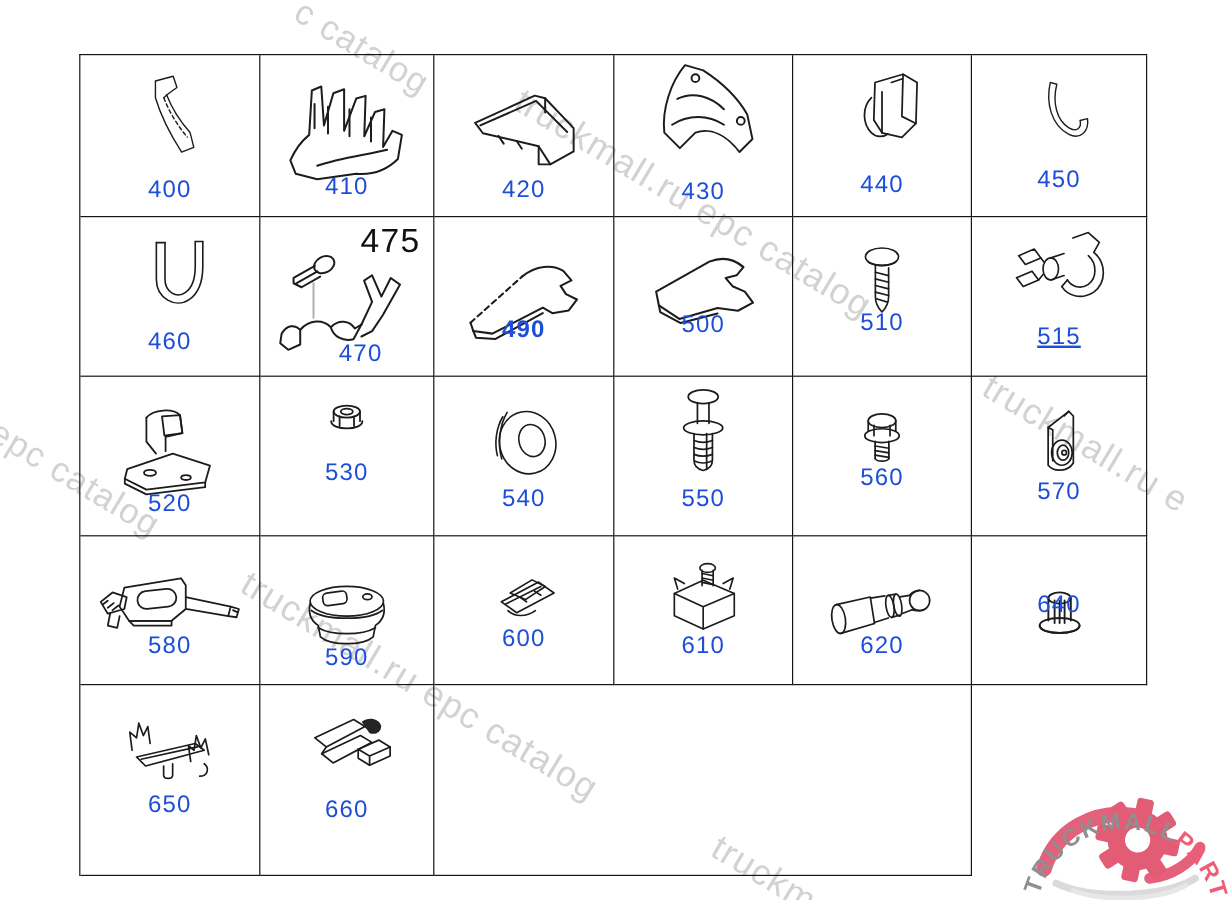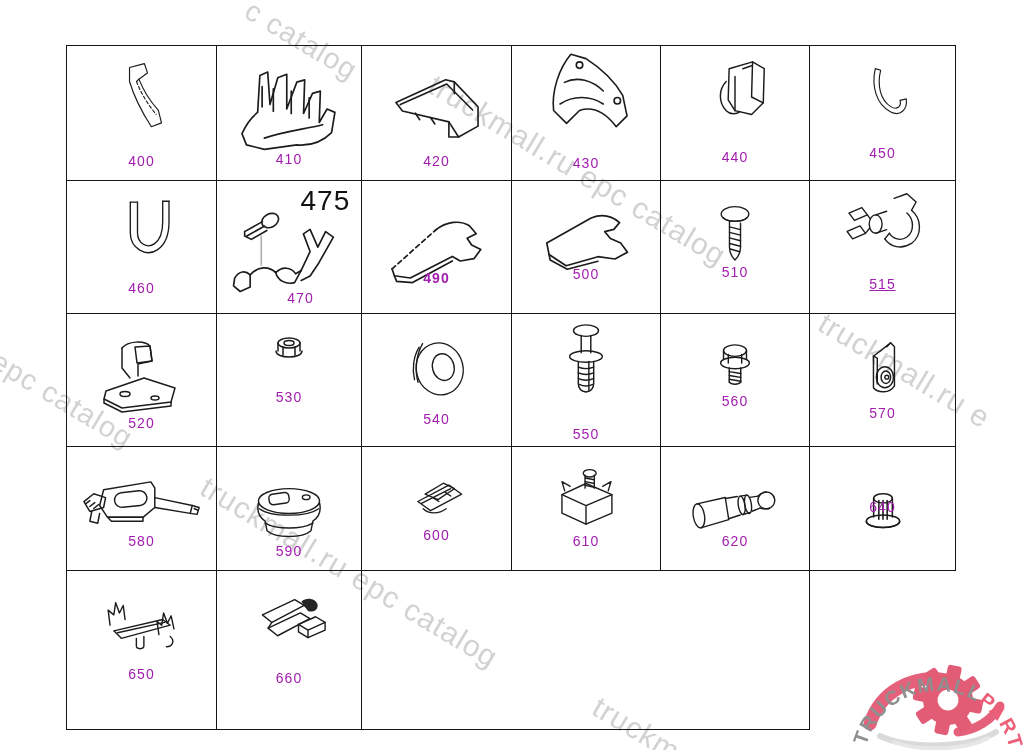--- a/index.html
+++ b/index.html
@@ -8,21 +8,21 @@
   
   .wm{position:absolute;color:#d2d2d2;white-space:nowrap;letter-spacing:1px;
       transform-origin:0 0;transform:rotate(31deg);z-index:0;user-select:none;}
   
   .grid{position:absolute;left:66px;top:45px;z-index:1;display:grid;
         grid-template-columns:150px 145px 150px 149px 149px 146px;
         grid-template-rows:135px 133px 133px 124px 159px;
         border-top:1px solid #161616;border-left:1px solid #161616;}
   .cell{position:relative;border-right:1px solid #161616;border-bottom:1px solid #161616;}
   .cell.merged{grid-column:span 3;}
-  .num{position:absolute;left:50%;transform:translateX(-50%);font-size:14px;color:#a21caf;
+  .num{position:absolute;left:50%;transform:translateX(-50%);font-size:20px;color:#1d4ed8;
        letter-spacing:1px;white-space:nowrap;line-height:1;}
   .callout{position:absolute;font-size:28px;color:#111;letter-spacing:1px;line-height:1;}
   .art{position:absolute;left:50%;transform:translateX(-50%);display:block;}
   .ln{fill:none;stroke:#1c1c1c;stroke-width:1.5;stroke-linecap:round;stroke-linejoin:round;}
   .dash{stroke-dasharray:4 3;}
   .dk{fill:#242424;stroke:none;}
   
   .logo{position:absolute;left:850px;top:640px;width:176px;height:115px;z-index:3;}
 </style>
 </head>
@@ -193,21 +193,21 @@
 
     <div class="cell">
       <svg class="art" style="top:8px;width:48px;" viewBox="0 0 50 85">
         <ellipse class="ln" cx="25" cy="9" rx="13" ry="6"></ellipse>
         <path class="ln" d="M20 14 L20 32 M30 14 L30 32"></path>
         <ellipse class="ln" cx="25" cy="36" rx="17" ry="6"></ellipse>
         <path class="ln" d="M17 41 L17 64 C17 69 20 72 25 73 30 72 33 69 33 64 L33 41"></path>
         <path class="ln" d="M17 47 C22 49 28 49 33 47 M17 53 C22 55 28 55 33 53 M17 59 C22 61 28 61 33 59 M18 65 C22 67 28 67 32 65"></path>
         <path class="ln" d="M28 41 L28 71"></path>
       </svg>
-      <div class="num" style="bottom:5px;">550</div>
+      <div class="num" style="bottom:20px;">550</div>
     </div>
 
     <div class="cell">
       <svg class="art" style="top:28px;width:44px;" viewBox="0 0 46 52">
         <ellipse class="ln" cx="23" cy="9" rx="12" ry="6"></ellipse>
         <path class="ln" d="M11 9 L11 18 M35 9 L35 18 M16 13 L16 22 M30 13 L30 22"></path>
         <ellipse class="ln" cx="23" cy="22" rx="15" ry="6"></ellipse>
         <path class="ln" d="M17 27 L17 42 M29 27 L29 42"></path>
         <path class="ln" d="M17 31 L29 33 M17 35 L29 37 M17 39 L29 41"></path>
         <path class="ln" d="M17 42 C19 45 27 45 29 42"></path>

